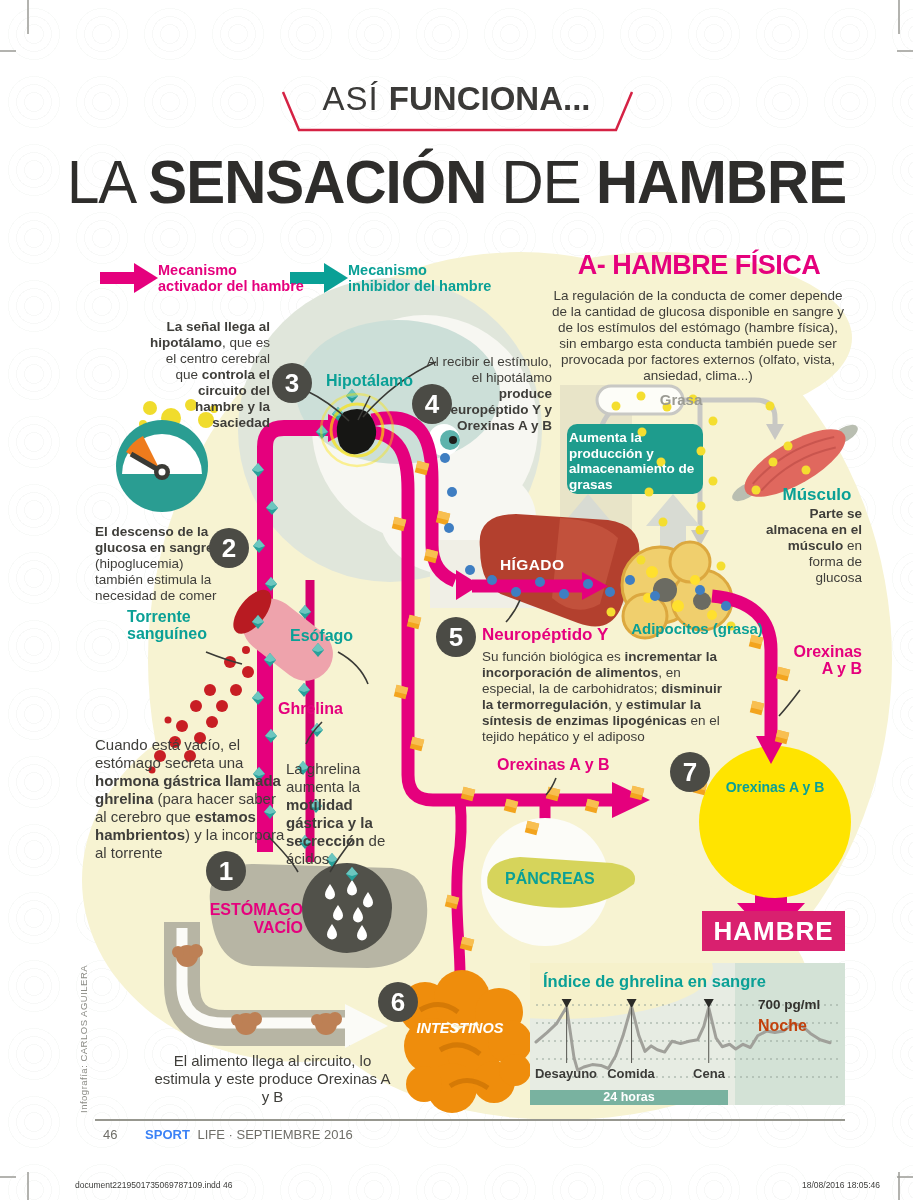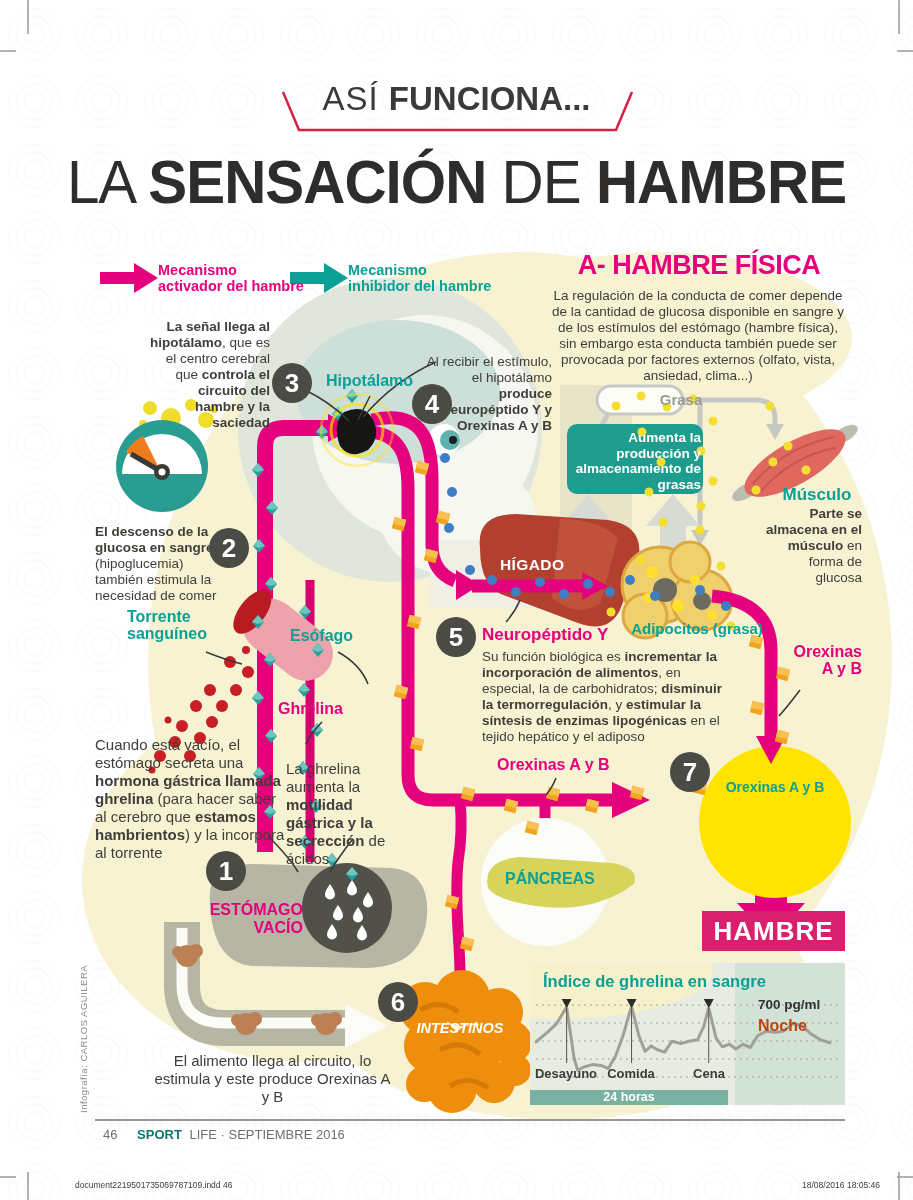--- a/index.html
+++ b/index.html
@@ -405,21 +405,21 @@
 <div class="abs ovl lbl teal" style="left:290px;top:627px;">Esófago</div>
 <div class="abs ovl lbl pink" style="left:278px;top:700px;">Ghrelina</div>
 
 <div class="abs ovl t-md" style="left:95px;top:736px;width:196px;">
   <span>Cuando está vacío, el estómago secreta una </span><span class="b">hormona gástrica llamada ghrelina</span><span> (para hacer saber al cerebro que </span><span class="b">estamos hambrientos</span><span>) y la incorpora al torrente</span>
 </div>
 <div class="abs ovl t-md" style="left:286px;top:760px;width:118px;">
   <span>La ghrelina aumenta la </span><span class="b">motilidad gástrica y la secrección</span><span> de ácidos</span>
 </div>
 
-<div class="abs ovl" style="left:569px;top:430px;width:132px;text-align:right;color:#fff;font-weight:700;font-size:13.5px;line-height:15.5px;">Aumenta la producción y almacenamiento de grasas</div>
+<div class="abs ovl" style="left:569px;top:430px;width:132px;text-align:left;color:#fff;font-weight:700;font-size:13.5px;line-height:15.5px;">Aumenta la producción y almacenamiento de grasas</div>
 <div class="abs ovl" style="left:597px;top:386px;width:86px;text-align:center;line-height:28px;font-size:15px;font-weight:700;color:#9b9b93;margin-left:41px;">Grasa</div>
 
 <div class="abs ovl lbl teal ta-c" style="left:772px;top:486px;width:90px;font-size:17px;">Músculo</div>
 <div class="abs ovl t-sm ta-r" style="left:762px;top:506px;width:100px;">
   <span class="b">Parte se almacena en el músculo</span><span> en forma de glucosa</span>
 </div>
 
 <div class="abs ovl" style="left:500px;top:556px;color:#fff;font-weight:700;font-size:15.5px;letter-spacing:.4px;">HÍGADO</div>
 <div class="abs ovl lbl teal ta-c" style="left:612px;top:620px;width:170px;font-size:15px;">Adipocitos (grasa)</div>
 
@@ -482,18 +482,18 @@
   <div class="chart-txt" style="left:228px;top:34px;font-size:13.5px;color:#33322e;">700 pg/ml</div>
   <div class="chart-txt ta-c" style="left:2px;top:103px;width:68px;font-size:13px;color:#3b3b38;">Desayuno</div>
   <div class="chart-txt ta-c" style="left:70px;top:103px;width:62px;font-size:13px;color:#3b3b38;">Comida</div>
   <div class="chart-txt ta-c" style="left:156px;top:103px;width:46px;font-size:13px;color:#3b3b38;">Cena</div>
   <div id="bar24"><span>24 horas</span></div>
 </div>
 
 <div class="abs" style="left:95px;top:1119px;width:750px;height:2px;background:#97978f;z-index:3;"></div>
 <div class="abs" style="left:103px;top:1127px;font-size:13px;color:#6f6e68;z-index:3;">
   <span>46</span>
-  <span class="b" style="margin-left:16px;color:#0f766e;">SPORT</span>
+  <span class="b" style="margin-left:24px;color:#3b82f6;">SPORT</span>
   <span style="margin-left:4px;">LIFE · SEPTIEMBRE 2016</span>
 </div>
 <div class="abs" style="left:78px;top:948px;height:165px;writing-mode:vertical-rl;transform:rotate(180deg);font-size:9.5px;letter-spacing:.5px;color:#8b8b85;z-index:3;">Infografía: CARLOS AGUILERA</div>
 <div class="abs" style="left:75px;top:1180px;font-size:8.5px;color:#3c3c3a;z-index:3;">document2219501735069787109.indd   46</div>
 <div class="abs ta-r" style="left:690px;top:1180px;width:190px;font-size:8.5px;color:#3c3c3a;z-index:3;">18/08/2016   18:05:46</div>
 
 </body></html>

